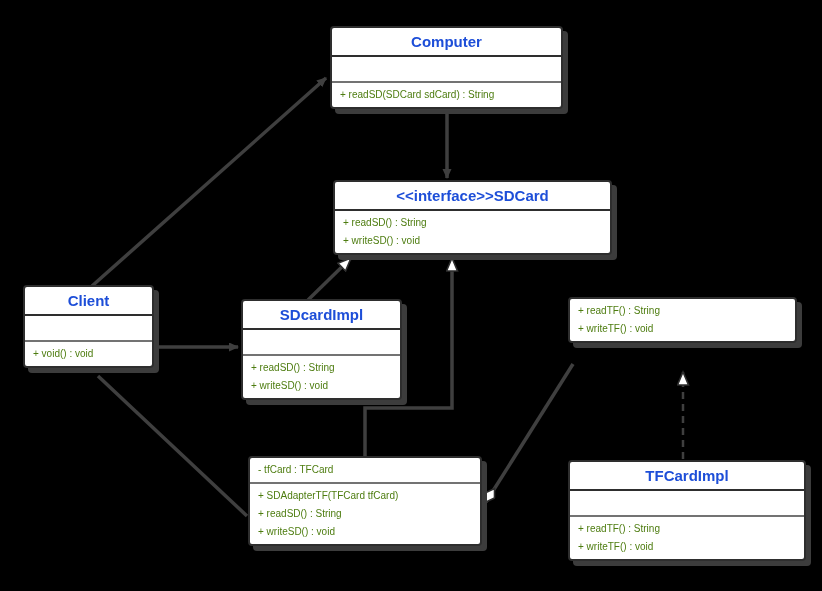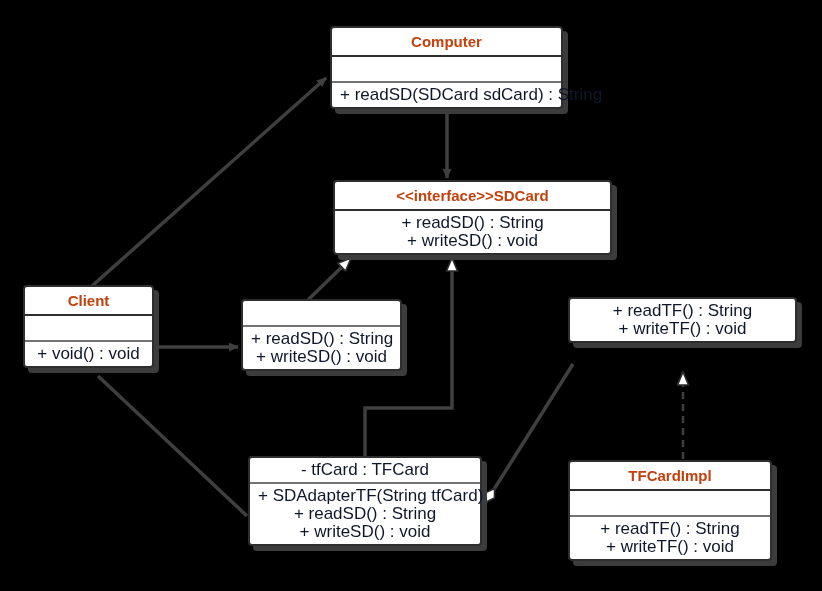--- a/index.html
+++ b/index.html
@@ -7,28 +7,28 @@
     position:relative;width:822px;height:591px;background:#000;overflow:hidden;
     font-family:"Liberation Sans","DejaVu Sans",sans-serif;
   }
   #wires{position:absolute;left:0;top:0;width:822px;height:591px;}
   .uml-class{
     position:absolute;box-sizing:border-box;background:#fff;
     border:2px solid #2e2e2e;border-radius:4px;
     box-shadow:5px 5px 0 #3c3c3c;color:#3d3d3d;z-index:2;
   }
   .uml-title{
-    text-align:center;font-weight:bold;font-size:15px;color:#c2410c;
+    text-align:center;font-weight:bold;font-size:15px;color:#1d4ed8;
     padding:5px 8px;border-bottom:2px solid #2e2e2e;white-space:nowrap;
     overflow:hidden;
   }
   .compartment{padding:3px 8px;border-bottom:2px solid #737373;}
   .compartment:last-child{border-bottom:none;}
   .compartment.empty{min-height:18px;}
-  .member{font-size:17px;line-height:18px;white-space:nowrap;color:#0f172a;text-align:center;}
+  .member{font-size:10px;line-height:18px;white-space:nowrap;color:#4d7c0f;}
 </style>
 </head>
 <body>
 
 <div id="stage">
 
   <svg id="wires" xmlns="http://www.w3.org/2000/svg" width="822" height="591">
     <defs>
       <marker id="mArrow" markerUnits="userSpaceOnUse" markerWidth="11" markerHeight="10" refX="9" refY="4.5" orient="auto">
         <path d="M0,0 L10,4.5 L0,9 z" fill="#3f3f3f"></path>
@@ -76,46 +76,47 @@
 
   <div class="uml-class" style="left:23px;top:285px;width:131px">
     <div class="uml-title">Client</div>
     <div class="compartment empty"></div>
     <div class="compartment">
       <div class="member">+ void() : void</div>
     </div>
   </div>
 
   <div class="uml-class" style="left:241px;top:299px;width:161px">
+    <div class="uml-title">SDcardImpl</div>
     <div class="compartment empty"></div>
     <div class="compartment">
       <div class="member">+ readSD() : String</div>
       <div class="member">+ writeSD() : void</div>
     </div>
   </div>
 
   <div class="uml-class" style="left:568px;top:297px;width:229px">
     <div class="compartment">
       <div class="member">+ readTF() : String</div>
       <div class="member">+ writeTF() : void</div>
     </div>
   </div>
 
   <div class="uml-class" style="left:248px;top:456px;width:234px">
     <div class="compartment">
       <div class="member">- tfCard : TFCard</div>
     </div>
     <div class="compartment">
-      <div class="member">+ SDAdapterTF(String tfCard)</div>
+      <div class="member">+ SDAdapterTF(TFCard tfCard)</div>
       <div class="member">+ readSD() : String</div>
       <div class="member">+ writeSD() : void</div>
     </div>
   </div>
 
-  <div class="uml-class" style="left:568px;top:460px;width:204px">
+  <div class="uml-class" style="left:568px;top:460px;width:238px">
     <div class="uml-title">TFCardImpl</div>
     <div class="compartment empty"></div>
     <div class="compartment">
       <div class="member">+ readTF() : String</div>
       <div class="member">+ writeTF() : void</div>
     </div>
   </div>
 
 </div>
 

